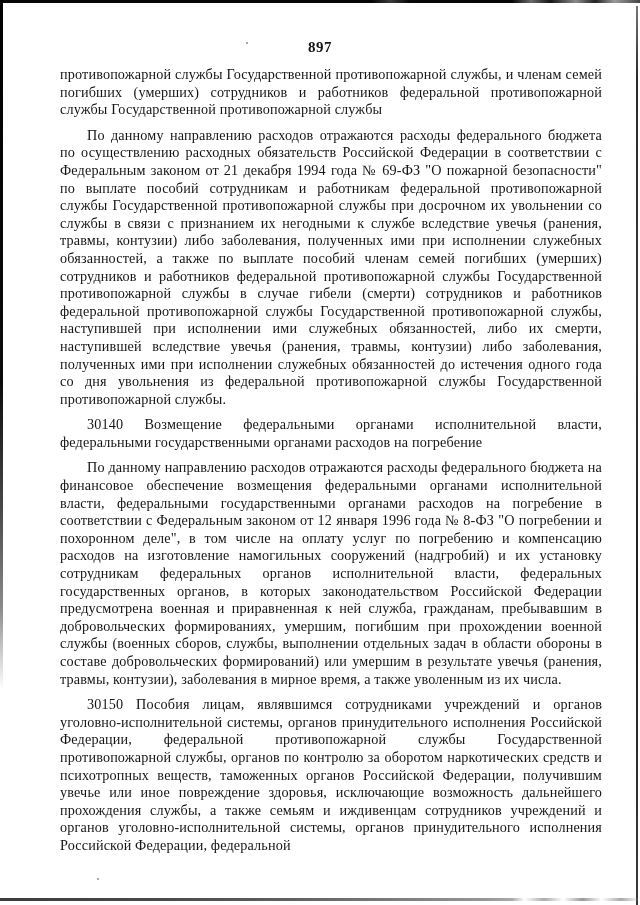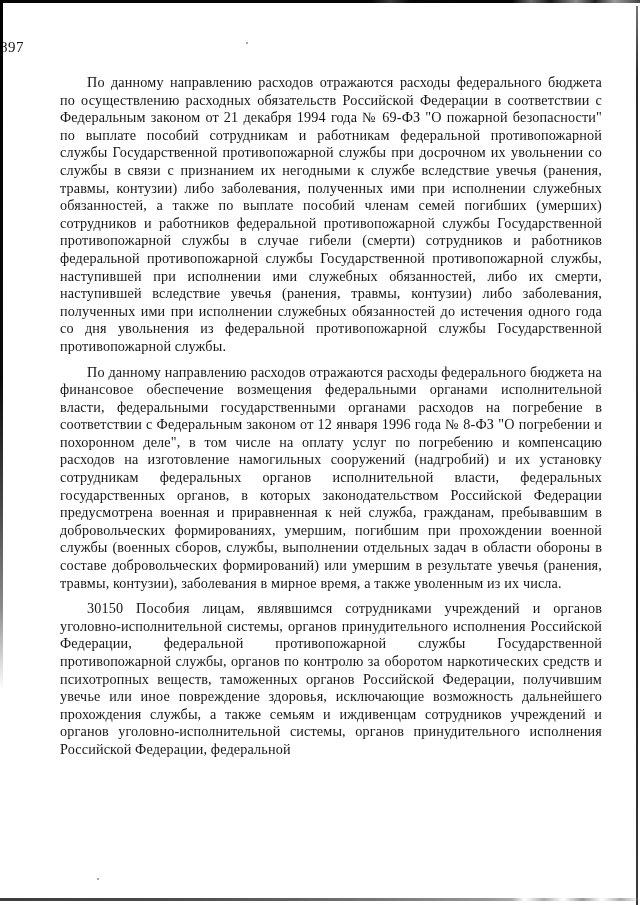--- a/index.html
+++ b/index.html
@@ -14,24 +14,25 @@
     background: #ffffff;
     overflow: hidden;
     font-family: "Liberation Serif", "DejaVu Serif", serif;
     color: #141414;
   }
   .page-number {
     position: absolute;
     top: 39px;
     left: 0;
     width: 100%;
-    text-align: left;
+    text-align: center;
     font-size: 15px;
     letter-spacing: 0.5px;
     color: #151515;
+    font-weight: bold;
   }
   .content {
     position: absolute;
     top: 66px;
     left: 60px;
     width: 542px;
     font-size: 14.2px;
     line-height: 17.6px;
     letter-spacing: 0.15px;
     text-align: justify;
@@ -84,21 +85,23 @@
   .speck-2 { left: 97px;  top: 878px; }
 </style>
 </head>
 <body>
 
 <div class="page">
 
   <div class="page-number">897</div>
 
   <div class="content">
+    <p class="para">противопожарной службы Государственной противопожарной службы, и членам семей погибших (умерших) сотрудников и работников федеральной противопожарной службы Государственной противопожарной службы</p>
     <p class="para indent">По данному направлению расходов отражаются расходы федерального бюджета по осуществлению расходных обязательств Российской Федерации в соответствии с Федеральным законом от 21 декабря 1994 года № 69-ФЗ "О пожарной безопасности" по выплате пособий сотрудникам и работникам федеральной противопожарной службы Государственной противопожарной службы при досрочном их увольнении со службы в связи с признанием их негодными к службе вследствие увечья (ранения, травмы, контузии) либо заболевания, полученных ими при исполнении служебных обязанностей, а также по выплате пособий членам семей погибших (умерших) сотрудников и работников федеральной противопожарной службы Государственной противопожарной службы в случае гибели (смерти) сотрудников и работников федеральной противопожарной службы Государственной противопожарной службы, наступившей при исполнении ими служебных обязанностей, либо их смерти, наступившей вследствие увечья (ранения, травмы, контузии) либо заболевания, полученных ими при исполнении служебных обязанностей до истечения одного года со дня увольнения из федеральной противопожарной службы Государственной противопожарной службы.</p>
+    <p class="para indent">30140 Возмещение федеральными органами исполнительной власти, федеральными государственными органами расходов на погребение</p>
     <p class="para indent">По данному направлению расходов отражаются расходы федерального бюджета на финансовое обеспечение возмещения федеральными органами исполнительной власти, федеральными государственными органами расходов на погребение в соответствии с Федеральным законом от 12 января 1996 года № 8-ФЗ "О погребении и похоронном деле", в том числе на оплату услуг по погребению и компенсацию расходов на изготовление намогильных сооружений (надгробий) и их установку сотрудникам федеральных органов исполнительной власти, федеральных государственных органов, в которых законодательством Российской Федерации предусмотрена военная и приравненная к ней служба, гражданам, пребывавшим в добровольческих формированиях, умершим, погибшим при прохождении военной службы (военных сборов, службы, выполнении отдельных задач в области обороны в составе добровольческих формирований) или умершим в результате увечья (ранения, травмы, контузии), заболевания в мирное время, а также уволенным из их числа.</p>
     <p class="para indent">30150 Пособия лицам, являвшимся сотрудниками учреждений и органов уголовно-исполнительной системы, органов принудительного исполнения Российской Федерации, федеральной противопожарной службы Государственной противопожарной службы, органов по контролю за оборотом наркотических средств и психотропных веществ, таможенных органов Российской Федерации, получившим увечье или иное повреждение здоровья, исключающие возможность дальнейшего прохождения службы, а также семьям и иждивенцам сотрудников учреждений и органов уголовно-исполнительной системы, органов принудительного исполнения Российской Федерации, федеральной</p>
   </div>
 
   <div class="edge edge-top"></div>
   <div class="edge edge-left"></div>
   <div class="edge edge-right"></div>
   <div class="edge edge-bottom"></div>
 
   <div class="speck speck-1"></div>

